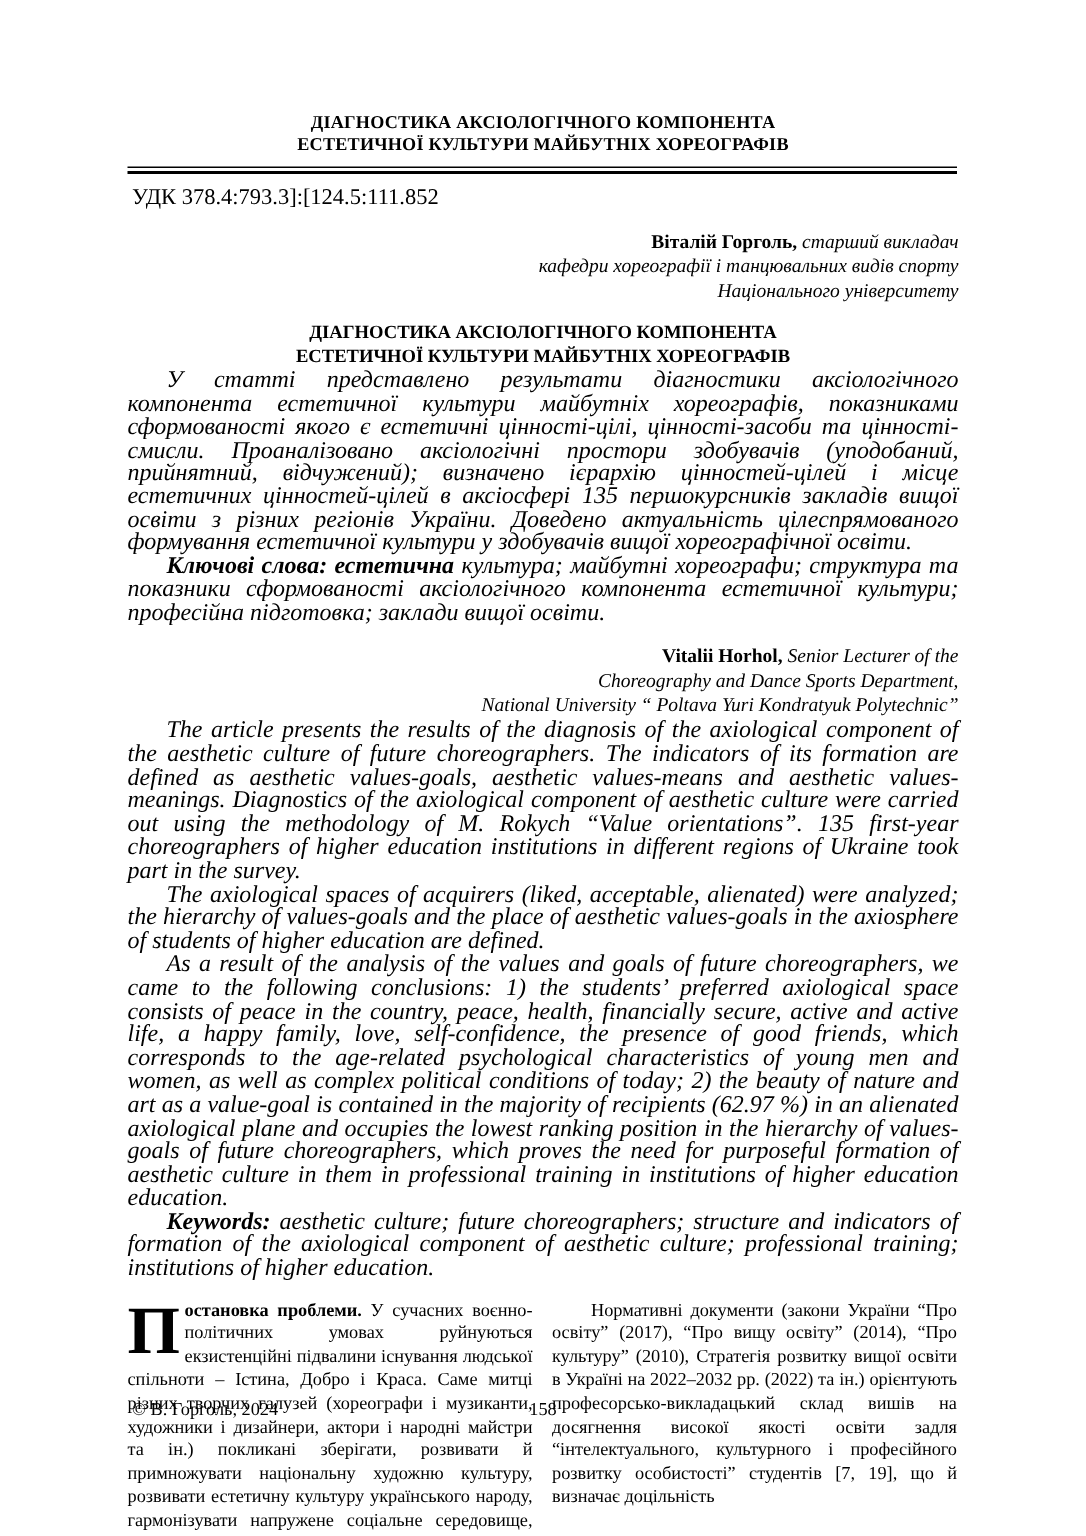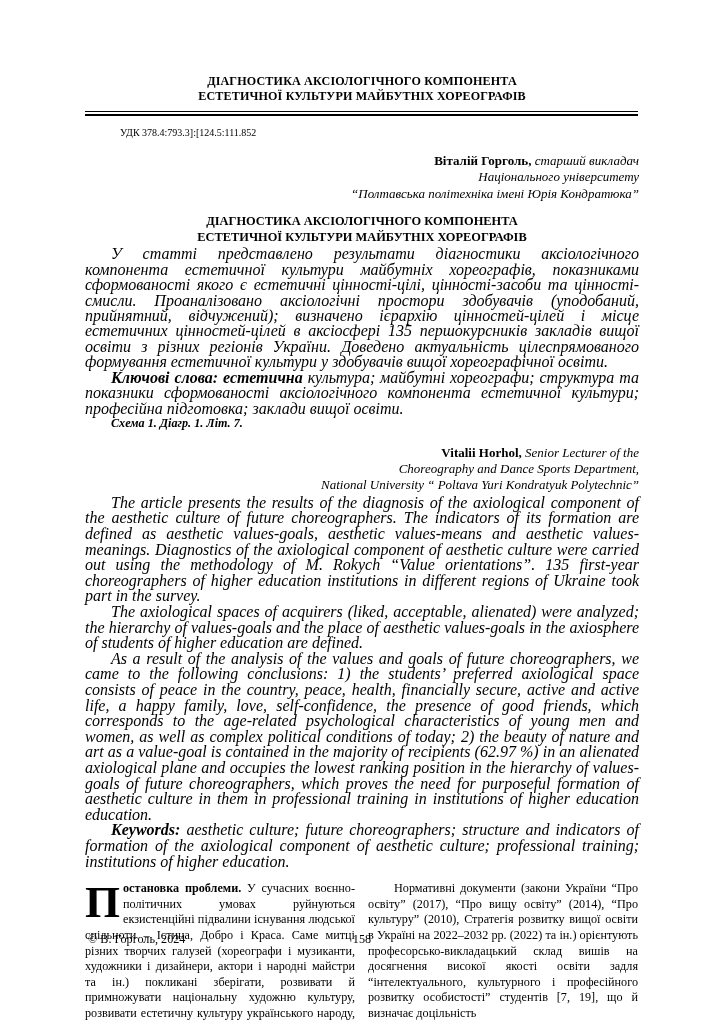--- a/index.html
+++ b/index.html
@@ -54,24 +54,23 @@
     background: #fff;
   }
   .double-rule .r-thick {
     height: 2.5px;
     background: #000;
   }
 
   
   .udk-block {
     margin-top: 9px;
-    font-size: 10px;
+    font-size: 15px;
     line-height: 15.4px;
     padding-left: 3px;
-    margin-left: 32px;
   }
 
   
   .author-block {
     margin-top: 12px;
     text-align: right;
     font-size: 13px;
     line-height: 16.4px;
     font-style: italic;
   }
@@ -195,34 +194,33 @@
       <div class="r-gap"></div>
       <div class="r-thick"></div>
     </div>
 
     <div class="udk-block">
       <div>УДК 378.4:793.3]:[124.5:111.852</div>
     </div>
 
     <div class="author-block">
       <div><span class="aname">Віталій Горголь,</span><span> старший викладач</span></div>
+      <div>кафедри хореографії і танцювальних видів спорту</div>
       <div>Національного університету</div>
-      <div>“Полтавська політехніка імені Юрія Кондратюка”</div>
     </div>
 
     <div class="article-title">
       <div>ДІАГНОСТИКА АКСІОЛОГІЧНОГО КОМПОНЕНТА</div>
       <div>ЕСТЕТИЧНОЇ КУЛЬТУРИ МАЙБУТНІХ ХОРЕОГРАФІВ</div>
     </div>
 
     <div class="abstract">
       <p>У статті представлено результати діагностики аксіологічного компонента естетичної культури майбутніх хореографів, показниками сформованості якого є естетичні цінності-цілі, цінності-засоби та цінності-смисли. Проаналізовано аксіологічні простори здобувачів (уподобаний, прийнятний, відчужений); визначено ієрархію цінностей-цілей і місце естетичних цінностей-цілей в аксіосфері 135 першокурсників закладів вищої освіти з різних регіонів України. Доведено актуальність цілеспрямованого формування естетичної культури у здобувачів вищої хореографічної освіти.</p>
       <p><span class="kw-head">Ключові слова:</span><span class="kw-head"> естетична</span><span> культура; майбутні хореографи; структура та показники сформованості аксіологічного компонента естетичної культури; професійна підготовка; заклади вищої освіти.</span></p>
     </div>
-    <div class="schema-line">Схема 1. Діагр. 1. Літ. 7.</div>
 
     <div class="author-block en-author">
       <div><span class="aname">Vitalii Horhol,</span><span> Senior Lecturer of the</span></div>
       <div>Choreography and Dance Sports Department,</div>
       <div>National University “ Poltava Yuri Kondratyuk Polytechnic”</div>
     </div>
 
 
     <div class="abstract en">
       <p>The article presents the results of the diagnosis of the axiological component of the aesthetic culture of future choreographers. The indicators of its formation are defined as aesthetic values-goals, aesthetic values-means and aesthetic values-meanings. Diagnostics of the axiological component of aesthetic culture were carried out using the methodology of M. Rokych “Value orientations”. 135 first-year choreographers of higher education institutions in different regions of Ukraine took part in the survey.</p>

